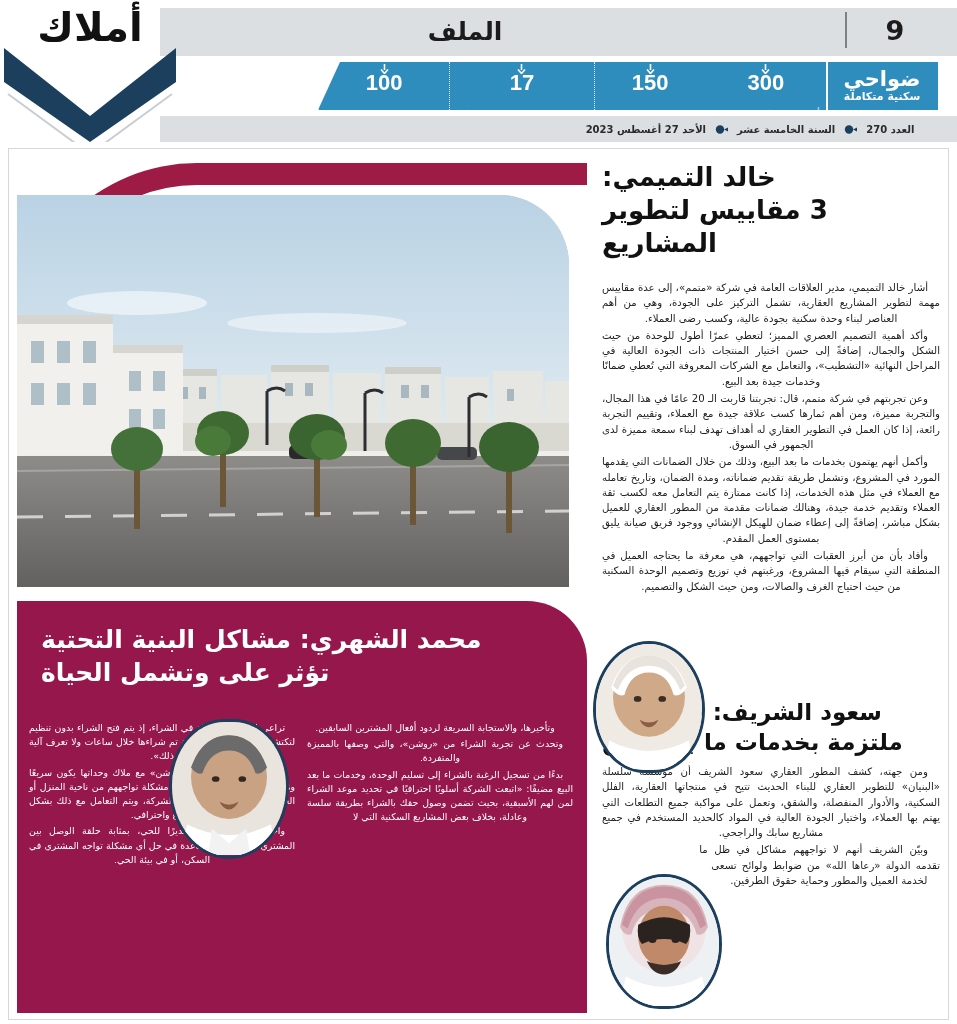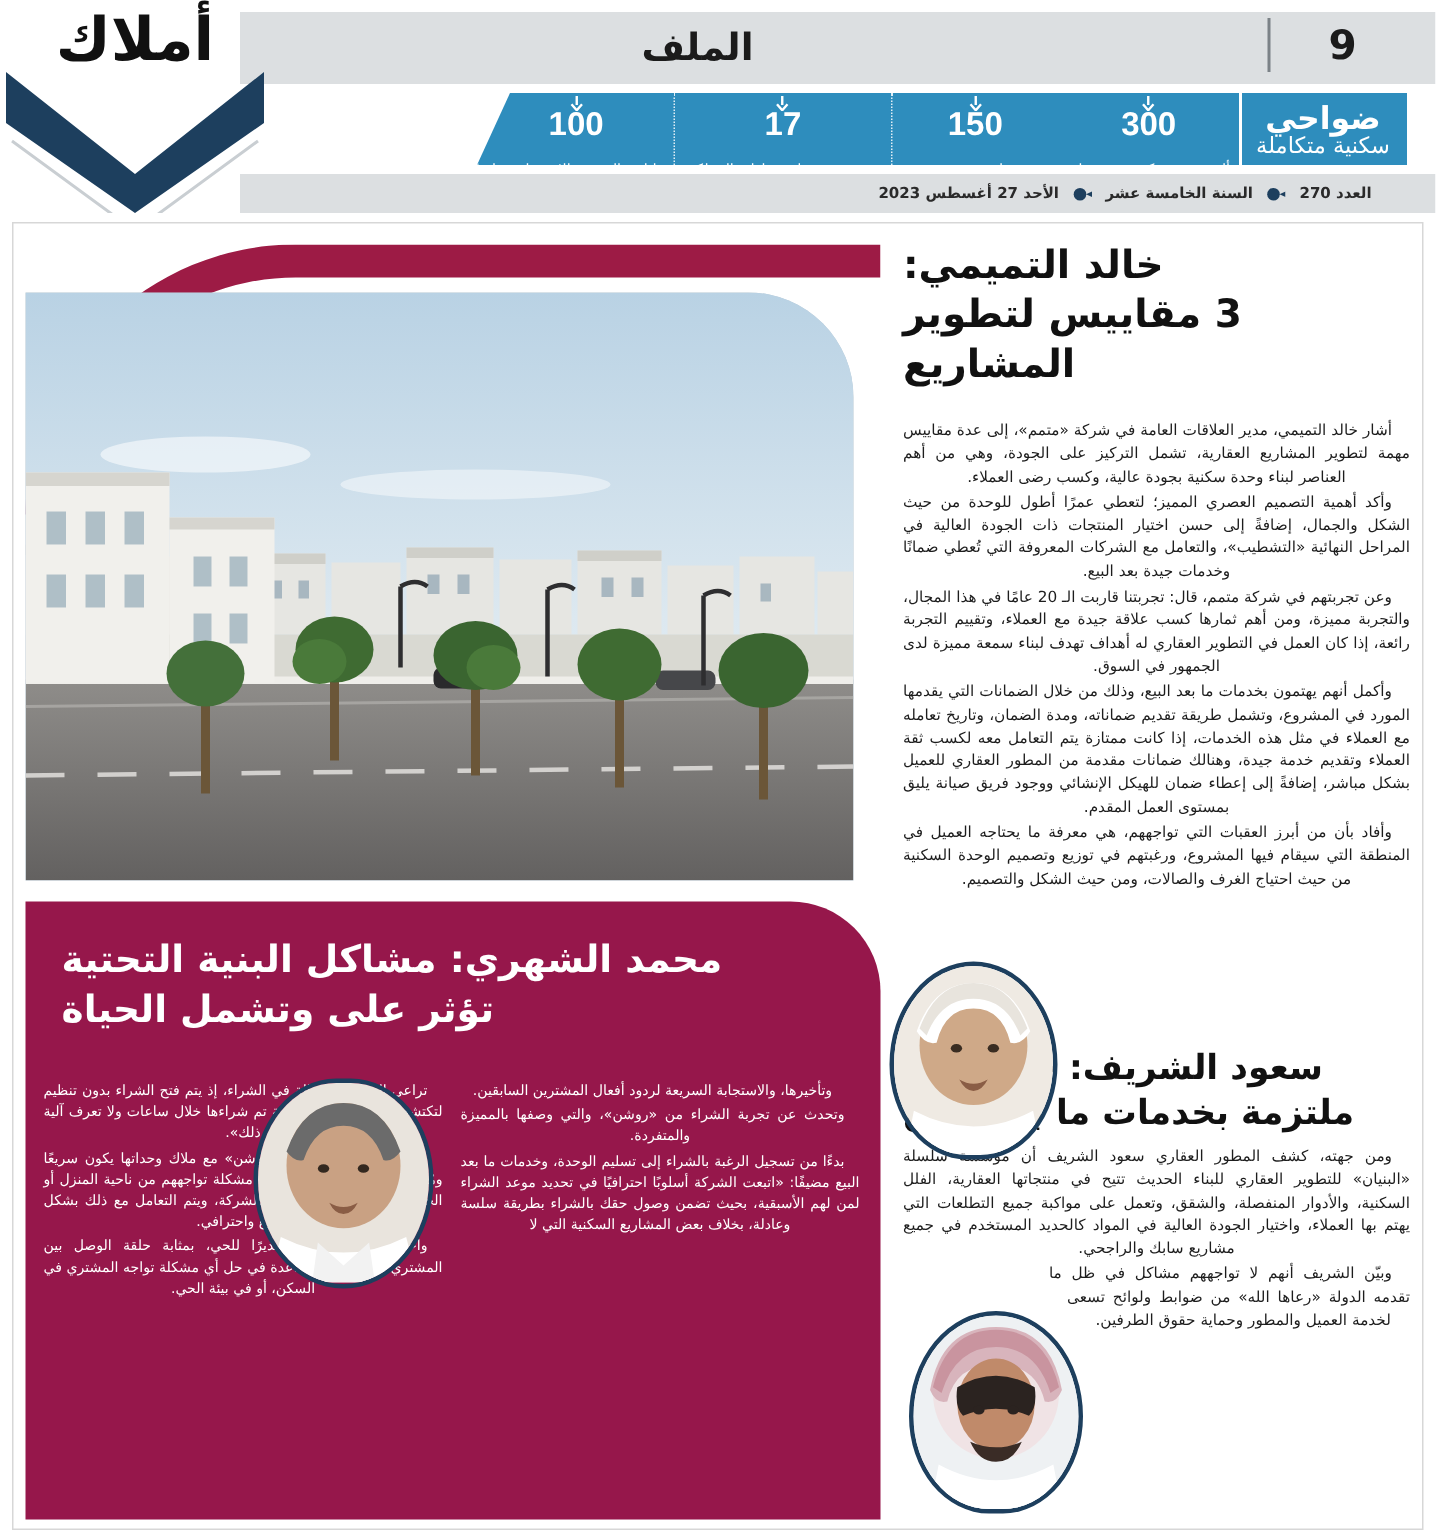--- a/index.html
+++ b/index.html
@@ -55,21 +55,21 @@
     clip-path: polygon(22px 0, 100% 0, 100% 100%, 0 100%);
     direction: rtl;
     display: flex; align-items: stretch;
   }
   .stats-brand {
     width: 112px; flex: none; padding: 3px 8px 3px 6px;
     display: flex; flex-direction: column; align-items: center; justify-content: center;
     border-left: 2px solid #ffffff;
   }
   .stats-brand .b1 { font-size: 21px; font-weight: bold; color:#fff; line-height: 22px; }
-  .stats-brand .b2 { font-size: 15px; font-weight: normal; color:#fff; line-height: 14px; }
+  .stats-brand .b2 { font-size: 11px; font-weight: bold; color:#fff; line-height: 14px; }
   .stat-item {
     flex: 1 1 0; position: relative; padding: 2px 6px 4px 6px;
     display: flex; flex-direction: column; align-items: center; justify-content: flex-start;
   }
   .stat-item + .stat-item { border-left: 1px dotted rgba(255,255,255,.85); }
   .stat-arrow {
     width: 100%; height: 10px; display:flex; align-items:center; justify-content:center;
   }
   .stat-arrow svg { display:block; }
   .stat-value {

